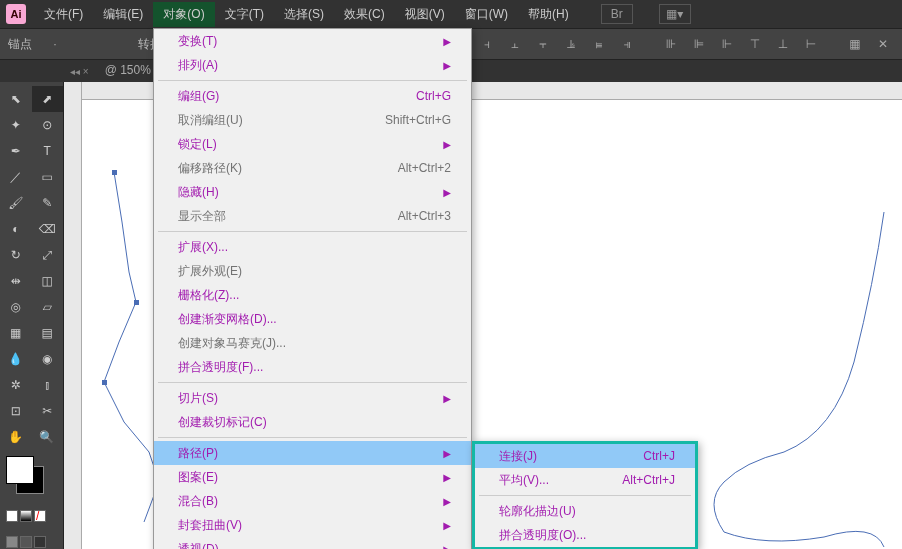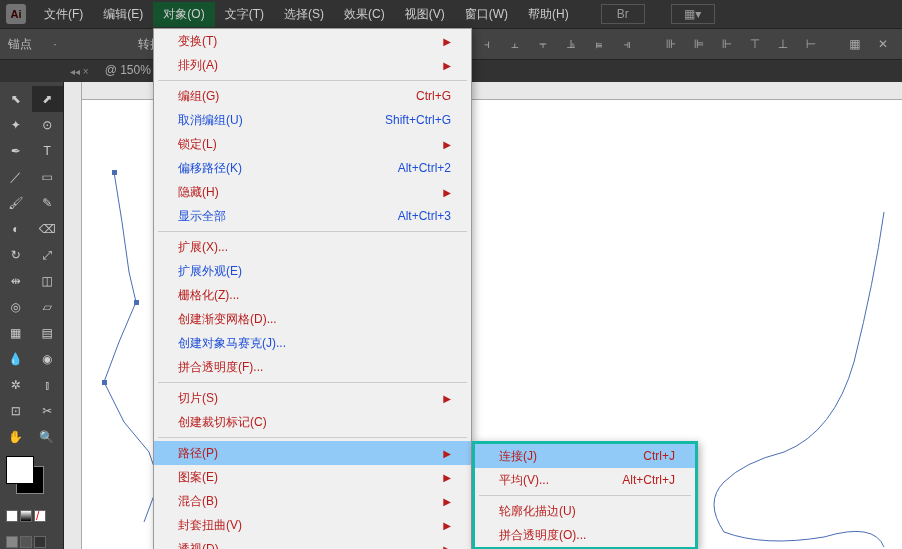--- a/index.html
+++ b/index.html
@@ -1,42 +1,42 @@
 <!DOCTYPE html>
 <html><head>
 <meta charset="utf-8">
 <style>
 * { margin: 0; padding: 0; box-sizing: border-box; font-family: "Microsoft YaHei", sans-serif; font-size: 12px; }
 body { background: #323232; width: 902px; height: 549px; overflow: hidden; position: relative; }
 .menubar { height: 28px; background: #323232; display: flex; align-items: center; padding-left: 6px; color: #ccc; }
-.ai-logo { width: 20px; height: 20px; background: #737373; color: #330000; font-weight: bold; display: flex; align-items: center; justify-content: center; border-radius: 3px; margin-right: 8px; font-size: 11px; }
+.ai-logo { width: 20px; height: 20px; background: #f9a8d4; color: #330000; font-weight: bold; display: flex; align-items: center; justify-content: center; border-radius: 3px; margin-right: 8px; font-size: 11px; }
 .menu-item { padding: 4px 10px; cursor: pointer; }
 .menu-item.active { background: #14532d; }
 .menu-spacer { width: 18px; }
-.menu-icon { width: 44px; height: 20px; margin: 2px 4px; display: flex; align-items: center; justify-content: center; color: #999; border: 1px solid #555; }
+.menu-icon { width: 32px; height: 20px; margin: 2px 4px; display: flex; align-items: center; justify-content: center; color: #999; border: 1px solid #555; }
 .control-bar { height: 32px; background: #434343; display: flex; align-items: center; color: #bbb; padding: 0 8px; gap: 6px; border-top: 1px solid #222; border-bottom: 1px solid #222; }
 .ctrl-label { margin-right: 6px; }
 .ctrl-icon { width: 22px; height: 20px; display: flex; align-items: center; justify-content: center; color: #aaa; }
 .doc-tab { height: 22px; background: #323232; color: #aaa; padding: 3px 10px; display: inline-block; }
 .main-area { position: absolute; top: 82px; left: 0; right: 0; bottom: 0; display: flex; }
 .tool-panel { width: 64px; background: #434343; border-right: 1px solid #222; padding-top: 4px; }
 .tool-row { display: flex; height: 26px; }
 .tool-cell { width: 32px; height: 26px; display: flex; align-items: center; justify-content: center; color: #ccc; cursor: pointer; }
 .tool-cell.sel { background: #2a2a2a; }
 .swatch-area { padding: 6px; }
 .swatch-box { width: 28px; height: 28px; background: #fff; border: 1px solid #000; position: relative; }
 .swatch-back { width: 28px; height: 28px; background: #000; border: 1px solid #888; position: absolute; top: 10px; left: 10px; }
 .mini-swatches { display: flex; gap: 2px; margin-top: 14px; flex-wrap: wrap; }
 .mini-sw { width: 12px; height: 12px; border: 1px solid #666; }
 .canvas { flex: 1; background: #fff; position: relative; }
 .ruler-h { position: absolute; top: 0; left: 18px; right: 0; height: 18px; background: #e8e8e8; border-bottom: 1px solid #aaa; }
 .ruler-v { position: absolute; top: 0; left: 0; width: 18px; bottom: 0; background: #e8e8e8; border-right: 1px solid #aaa; }
 .dropdown { position: absolute; top: 28px; left: 153px; width: 319px; background: #f0f0f0; border: 1px solid #999; box-shadow: 2px 2px 8px rgba(0,0,0,0.3); z-index: 10; }
-.dd-item { height: 24px; display: flex; align-items: center; padding: 0 20px 0 24px; color: #b91c1c; cursor: default; justify-content: space-between; }
-.dd-item.disabled { color: #1d4ed8; }
+.dd-item { height: 24px; display: flex; align-items: center; padding: 0 20px 0 24px; color: #a21caf; cursor: default; justify-content: space-between; }
+.dd-item.disabled { color: #737373; }
 .dd-item.highlight { background: #91c9f7; }
 .dd-item .arrow { font-size: 10px; }
 .dd-sep { height: 1px; background: #ccc; margin: 3px 4px; }
 .submenu { position: absolute; top: 441px; left: 472px; width: 226px; background: #f0f0f0; border: 3px solid #14b8a6; box-shadow: 2px 2px 8px rgba(0,0,0,0.3); z-index: 11; }
 .path-line { position: absolute; stroke: #4a6db5; stroke-width: 1; fill: none; }
 .anchor-pt { position: absolute; width: 5px; height: 5px; background: #4a6db5; }
 .tab-strip { position: absolute; top: 60px; left: 64px; height: 22px; display: flex; align-items: center; }
 .tab-handle { color: #888; padding: 0 6px; font-size: 10px; }
 </style>
 </head>

